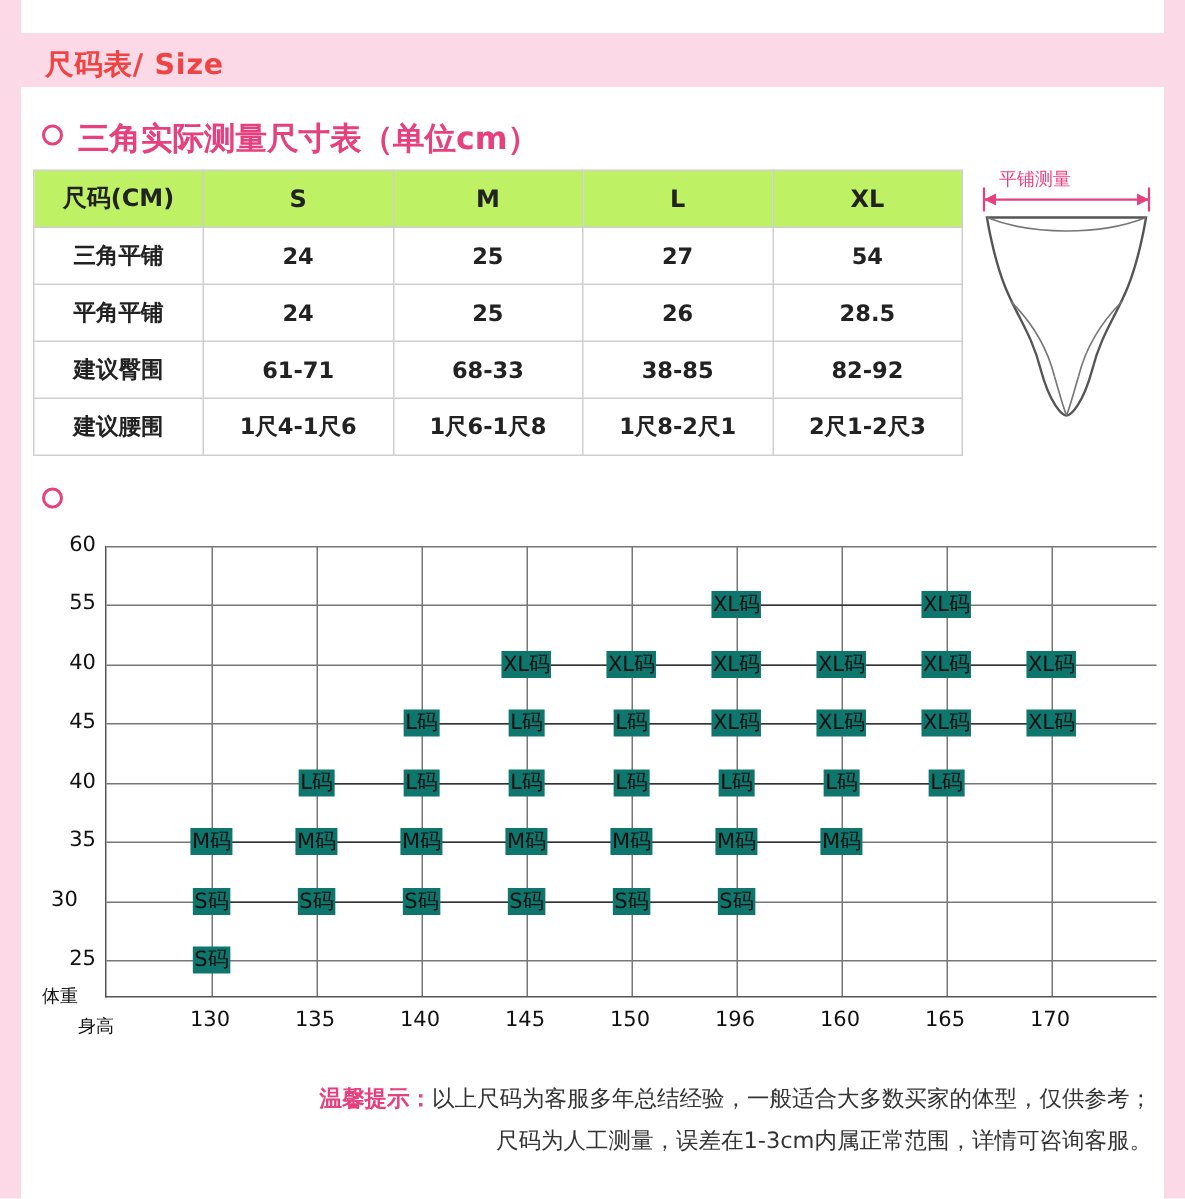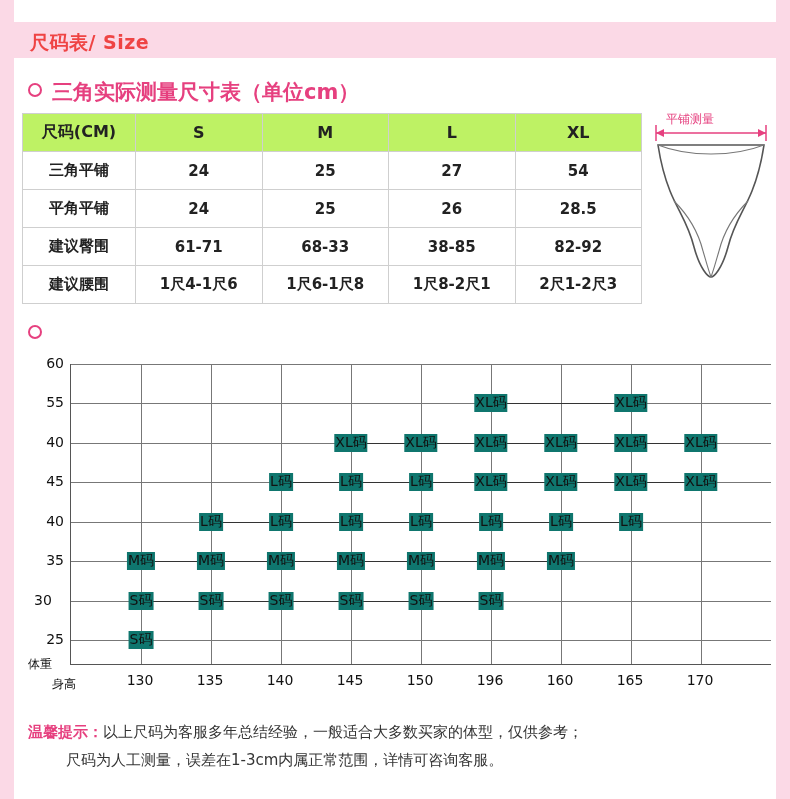--- a/index.html
+++ b/index.html
@@ -88,21 +88,21 @@
     z-index:3;
     text-align:center;
   }
   .conn{
     position:absolute;height:1px;background:#333;z-index:2;
   }
 
   
   .notes{
     position:absolute;left:28px;top:718px;width:740px;
-    font-size:15px;color:#333;line-height:28px;
+    font-size:15px;color:#333;line-height:28px;text-align:right;
   }
   .notes .tip{color:#e6407f;font-weight:bold;}
   .notes .l2{margin-left:38px;display:block;}
 </style>
 </head>
 <body>
 
 <div class="pink-left"></div>
 <div class="pink-right"></div>
 

